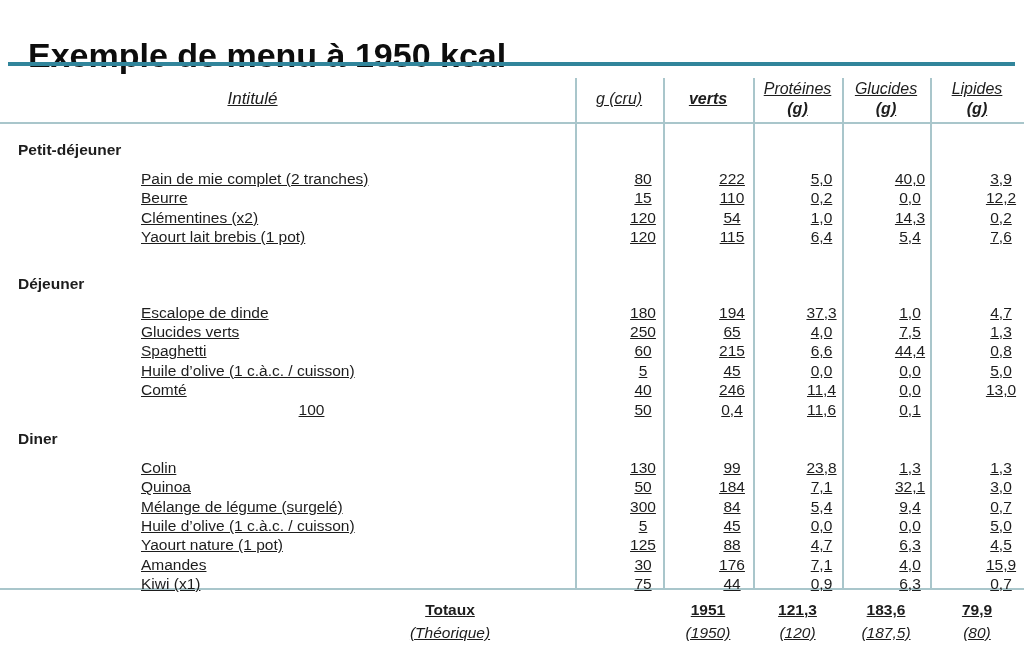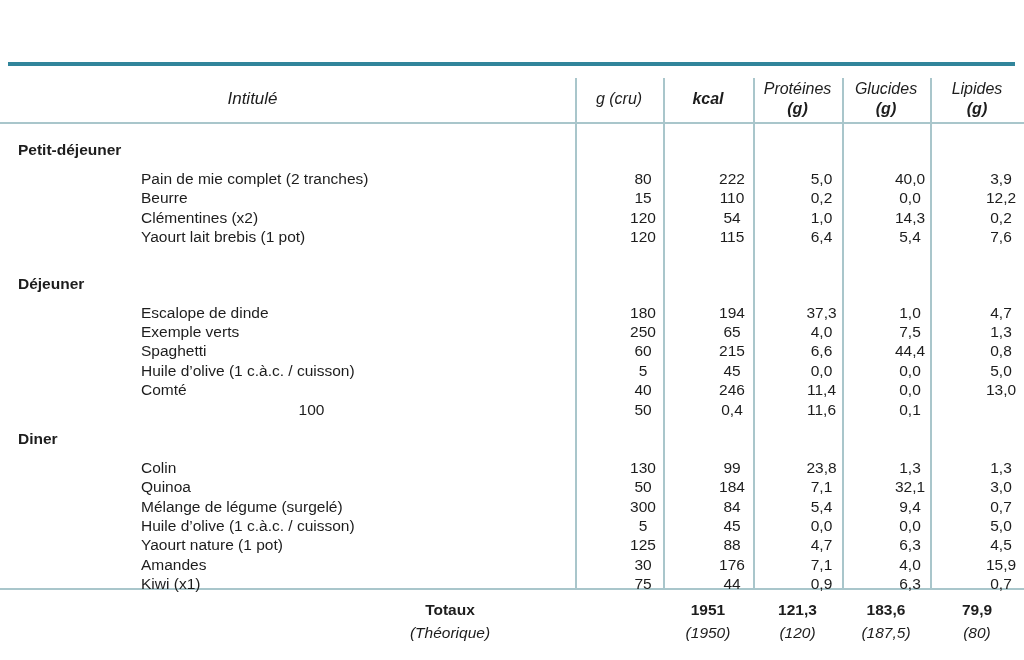--- a/index.html
+++ b/index.html
@@ -10,21 +10,21 @@
   .title{position:absolute;left:28px;top:14px;font-size:34px;line-height:36px;font-weight:bold;color:#0d0d0d;}
   .rule{position:absolute;left:8px;right:9px;top:62px;height:4px;background:#31859b;}
 
   
   .vline{position:absolute;top:78px;height:510px;width:2px;background:#a9c6cb;}
   .vl-1{left:575px}.vl-2{left:663px}.vl-3{left:753px}.vl-4{left:842px}.vl-5{left:930px}
   .hline{position:absolute;left:0;right:0;height:2px;background:#a9c6cb;}
   .under-header{top:122px}
   .under-body{top:588px}
 
-  .cols{display:grid;grid-template-columns:575px 88px 90px 89px 88px 94px;}
+  .cols{display:grid;grid-template-columns:575px 88px 90px 89px 88px 94px;text-decoration:underline;}
 
   .header-row{position:absolute;top:76px;left:0;width:1024px;height:46px;align-items:center;
     font-size:16px;font-style:italic;}
   .hcell{text-align:center;line-height:20px;}
   .hcell.intitule{padding-right:70px;font-size:17px;}
   .hcell.kcal{font-weight:bold;}
   .hsub{font-weight:bold;display:block;}
 
   .tbody{position:absolute;top:132px;left:0;width:1016px;}
   .section-title{font-weight:bold;font-size:15.5px;height:20px;line-height:20px;padding-left:18px;}
@@ -38,34 +38,35 @@
   .trow{height:23px;line-height:23px;}
   .trow.main{font-weight:bold;}
   .trow.theo{font-style:italic;}
   .tlabel-box{margin-left:auto;width:250px;text-align:center;}
 </style>
 </head>
 <body>
 
 <div class="page">
 
+  <h1 class="title">Exemple de menu à 1950 kcal</h1>
   <div class="rule"></div>
 
   <div class="vline vl-1"></div>
   <div class="vline vl-2"></div>
   <div class="vline vl-3"></div>
   <div class="vline vl-4"></div>
   <div class="vline vl-5"></div>
   <div class="hline under-header"></div>
   <div class="hline under-body"></div>
 
   <div class="header-row cols">
     <div class="hcell intitule">Intitulé</div>
     <div class="hcell">g (cru)</div>
-    <div class="hcell kcal">kcal</div>
+    <div class="hcell kcal">verts</div>
     <div class="hcell">
       <span>Protéines</span>
       <span class="hsub">(g)</span>
     </div>
     <div class="hcell">
       <span>Glucides</span>
       <span class="hsub">(g)</span>
     </div>
     <div class="hcell">
       <span>Lipides</span>
@@ -116,21 +117,21 @@
         <div class="items">
           <div class="row cols">
             <div class="c-name">Escalope de dinde</div>
             <div class="c-num">180</div>
             <div class="c-num">194</div>
             <div class="c-num">37,3</div>
             <div class="c-num">1,0</div>
             <div class="c-num">4,7</div>
           </div>
           <div class="row cols">
-            <div class="c-name">Exemple verts</div>
+            <div class="c-name">Glucides verts</div>
             <div class="c-num">250</div>
             <div class="c-num">65</div>
             <div class="c-num">4,0</div>
             <div class="c-num">7,5</div>
             <div class="c-num">1,3</div>
           </div>
           <div class="row cols">
             <div class="c-name">Spaghetti</div>
             <div class="c-num">60</div>
             <div class="c-num">215</div>

